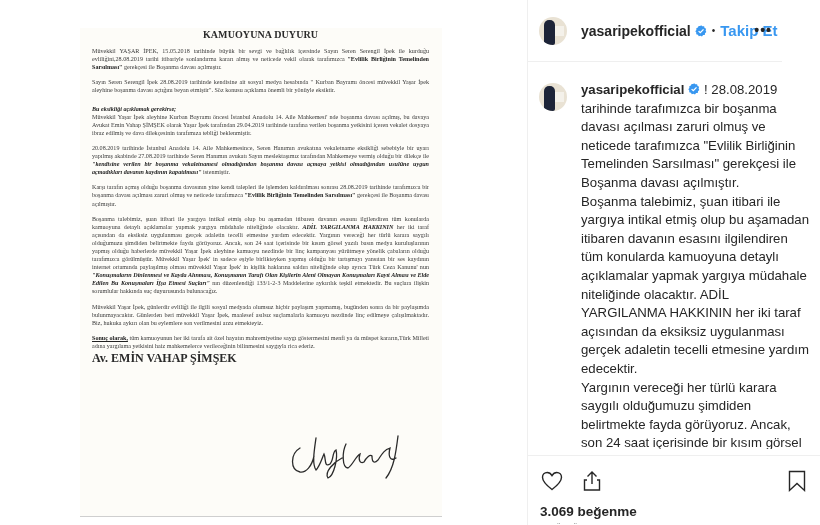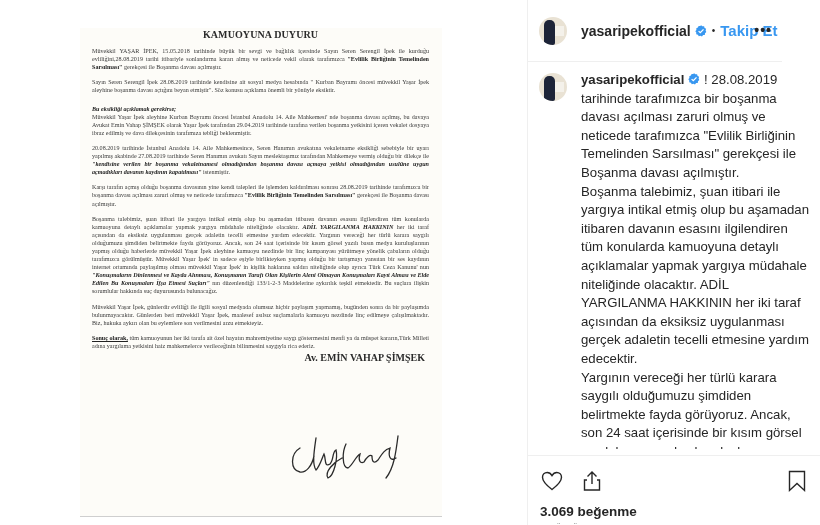--- a/index.html
+++ b/index.html
@@ -12,36 +12,36 @@
       position: absolute; left: 80px; top: 28px; width: 362px; height: 489px;
       background: #fdfcf8; border-bottom: 1px solid #cfcfcf;
       font-family: "Liberation Serif", serif; color: #3a3a3a;
       padding: 0 13px 0 12px; font-size: 6.1px; line-height: 8.1px; text-align: justify;
     }
     .paper .doc-title { text-align: center; font-weight: bold; font-size: 10px; margin: 3px 0 8px 0; color: #2a2a2a; letter-spacing: 0.1px; }
     .paper p { margin-bottom: 7px; }
     .paper b { color: #222; }
     .paper .bi { font-weight: bold; font-style: italic; color: #222; }
     .paper .u { font-weight: bold; text-decoration: underline; color: #222; }
-    .paper .signer { text-align: right; font-weight: bold; font-size: 10px; margin-top: -3px; padding-right: 4px; color: #2a2a2a; }
+    .paper .signer { text-align: left; font-weight: bold; font-size: 12px; margin-top: -3px; padding-right: 4px; color: #2a2a2a; }
     .signature { position: absolute; left: 286px; top: 428px; width: 130px; height: 52px; }
 
     
     .side { position: absolute; left: 527px; top: 0; width: 255px; height: 525px; border-left: 1px solid #efefef; background: #fff; }
     .header { height: 62px; border-bottom: 1px solid #efefef; display: flex; align-items: center; padding: 0 0 0 11px; position: relative; }
     .avatar { width: 28px; height: 28px; border-radius: 50%; overflow: hidden; flex: none; position: relative; background: #e9e2d4; }
     .avatar .fig { position: absolute; left: 5px; top: 3px; width: 11px; height: 25px; background: #1d2438; border-radius: 5px 5px 2px 2px; }
     .avatar .sheet { position: absolute; left: 16px; top: 9px; width: 9px; height: 10px; background: #f4f1ea; }
     .uname { font-weight: bold; font-size: 14px; margin-left: 14px; color: #262626; }
     .badge { display: inline-block; width: 12px; height: 12px; margin-left: 4px; vertical-align: -1px; }
     .dot { margin: 0 5px; font-size: 10px; color: #262626; }
     .follow { color: #3897f0; font-weight: bold; font-size: 15px; cursor: pointer; }
     .more { position: absolute; right: 10px; top: 22px; font-size: 14px; letter-spacing: 1px; font-weight: bold; color: #262626; cursor: pointer; }
 
-    .comments { position: absolute; top: 63px; left: 0; width: 293px; height: 386px; overflow: hidden; padding: 8px 0 0 11px; }
+    .comments { position: absolute; top: 63px; left: 0; width: 293px; height: 386px; overflow: hidden; padding: 18px 0 0 11px; }
     .comment { display: flex; }
     .comment .avatar { margin-top: 2px; }
     .ctext { margin-left: 14px; width: 232px; font-size: 13.2px; line-height: 18.6px; color: #262626; }
     .ctext .uname2 { font-weight: bold; }
     .ctext .para { display: block; }
 
     .actions { position: absolute; top: 449px; left: 0; width: 293px; height: 76px; border-top: 1px solid #efefef; margin-top: 6px; }
     .icons { position: absolute; top: 13px; left: 12px; display: flex; gap: 16px; }
     .icon-btn { width: 24px; height: 24px; cursor: pointer; }
     .bookmark { position: absolute; right: 12px; top: 13px; width: 24px; height: 24px; cursor: pointer; }

